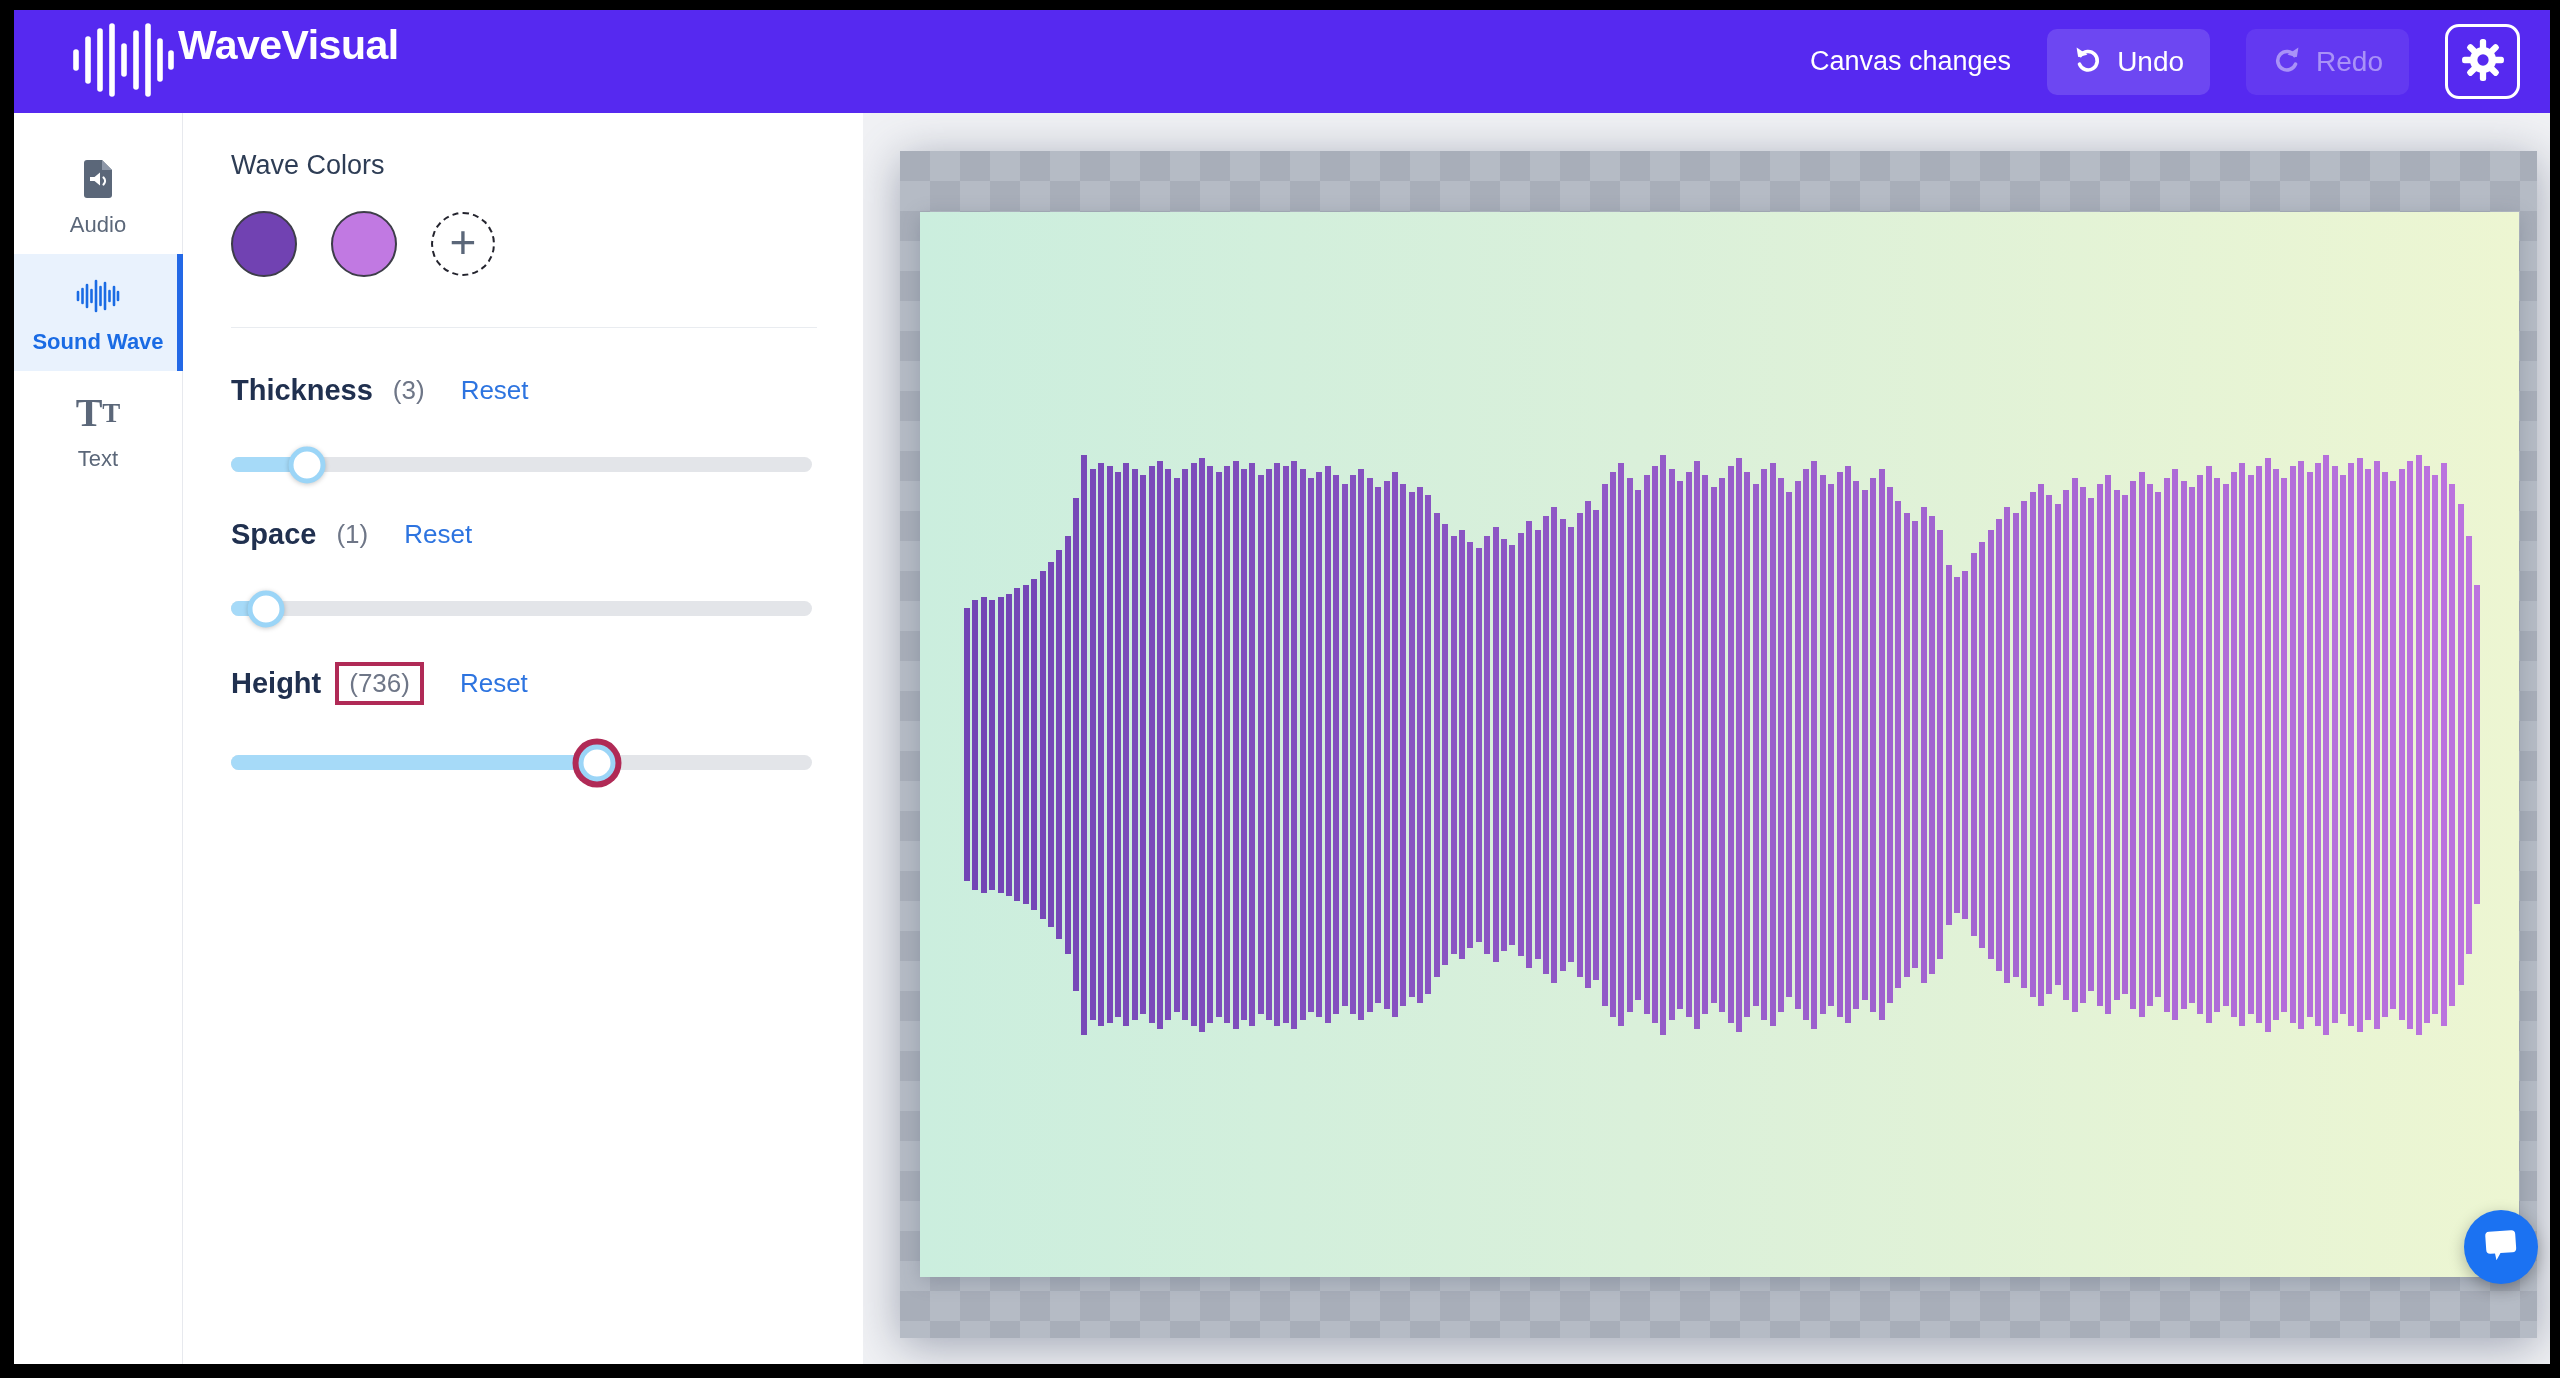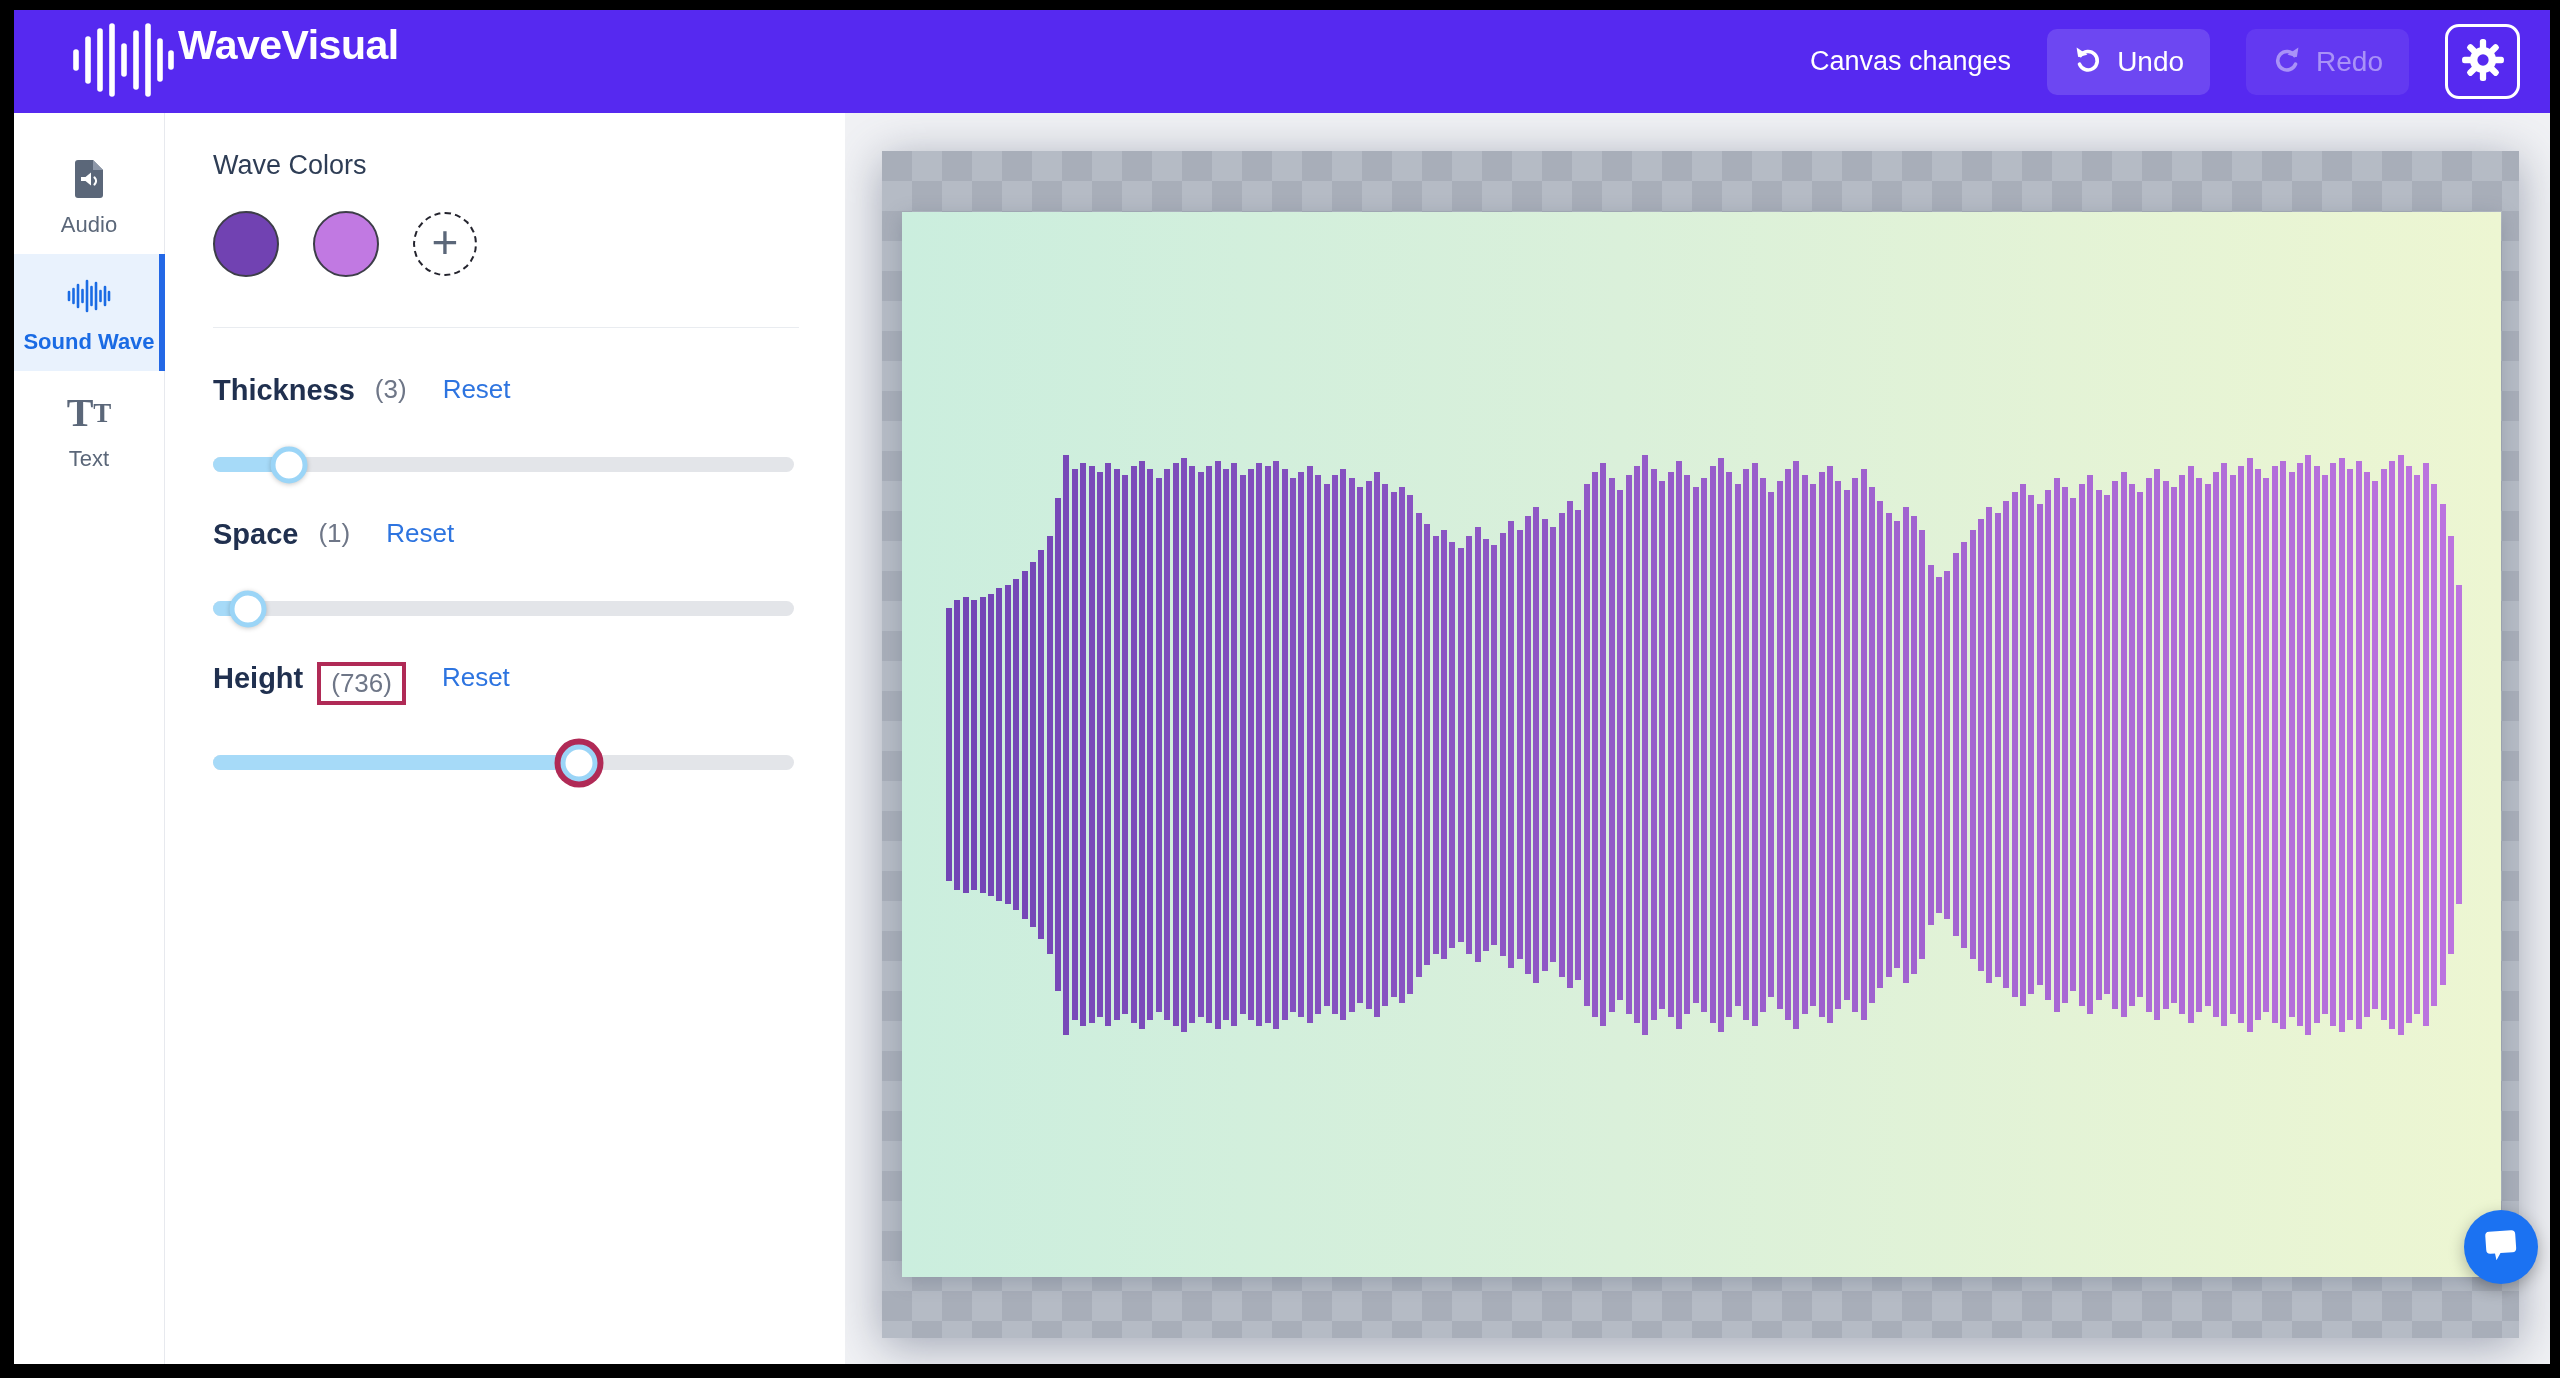--- a/index.html
+++ b/index.html
@@ -21,21 +21,21 @@
         font-family:inherit}
   .hbtn.disabled{background:rgba(255,255,255,.08);color:rgba(255,255,255,.45)}
   .hbtn.disabled svg{opacity:.45}
   .gear-btn{width:75px;height:75px;border:3px solid #fff;border-radius:14px;background:transparent;
         display:flex;align-items:center;justify-content:center;cursor:pointer;box-sizing:border-box}
 
   
   .content{flex:1;display:flex;min-height:0}
 
   
-  .sidebar{width:151px;flex:none;background:#fff;border-right:1px solid #e7e9ee;
+  .sidebar{width:169px;flex:none;background:#fff;border-right:1px solid #e7e9ee;
            padding-top:24px;box-sizing:border-box}
   .side-item{position:relative;display:flex;flex-direction:column;align-items:center;
              padding:18px 0 16px;cursor:pointer}
   .sicon{height:48px;display:flex;align-items:center;justify-content:center}
   .slabel{margin-top:9px;font-size:22px;color:#5b6779;white-space:nowrap}
   .side-item.selected{background:#e9f2fd}
   .side-item.selected .slabel{color:#1a6be4;font-weight:700}
   .sel-bar{position:absolute;right:-1px;top:0;bottom:0;width:6px;background:#2368e6}
   .tt-big{font-family:"Liberation Serif",serif;font-size:40px;font-weight:600;color:#5b6779;line-height:1}
   .tt-small{font-family:"Liberation Serif",serif;font-size:27px;font-weight:600;color:#5b6779;line-height:1}
@@ -43,21 +43,21 @@
   
   .panel{width:680px;flex:none;background:#fff;box-sizing:border-box;padding:37px 46px 0 48px}
   .panel-title{font-size:27px;color:#2e3d55;font-weight:500}
   .swatches{display:flex;align-items:center;gap:34px;margin-top:30px}
   .swatch{width:66px;height:66px;border-radius:50%;border:2px solid #3d3d49;box-sizing:border-box;cursor:pointer}
   .add-swatch{width:64px;height:64px;border-radius:50%;border:2.5px dashed #23232d;background:#fff;
               display:flex;align-items:center;justify-content:center;box-sizing:border-box;cursor:pointer}
   .plus{font-size:46px;color:#5b6779;font-weight:200;line-height:1;margin-top:-5px}
   .divider{border:none;border-top:1px solid #e9ecf0;margin:50px 0 0 0}
   .sgroup{margin-top:46px}
-  .srow{display:flex;}
+  .srow{display:flex;align-items:center}
   .sname{font-size:29px;font-weight:700;color:#20304f}
   .sval{font-size:26px;color:#6e7687;margin-left:20px}
   .sval.boxed{border:4px solid #b02a56;padding:2px 10px;margin-left:14px}
   .reset{font-size:26px;color:#2d74e0;margin-left:36px;text-decoration:none;cursor:pointer}
   .track{position:relative;width:581px;height:15px;border-radius:8px;background:#e3e5e9;margin-top:50px;cursor:pointer}
   .fill{position:absolute;left:0;top:0;bottom:0;border-radius:8px;background:#a6daf8}
   .thumb{position:absolute;top:50%;width:27px;height:27px;background:#fff;border:5px solid #9bd5f7;
          border-radius:50%;transform:translate(-50%,-50%);box-shadow:0 1px 5px rgba(0,0,0,.22);cursor:grab}
   .thumb.ringed{box-shadow:0 0 0 6px #b02a56}
 

